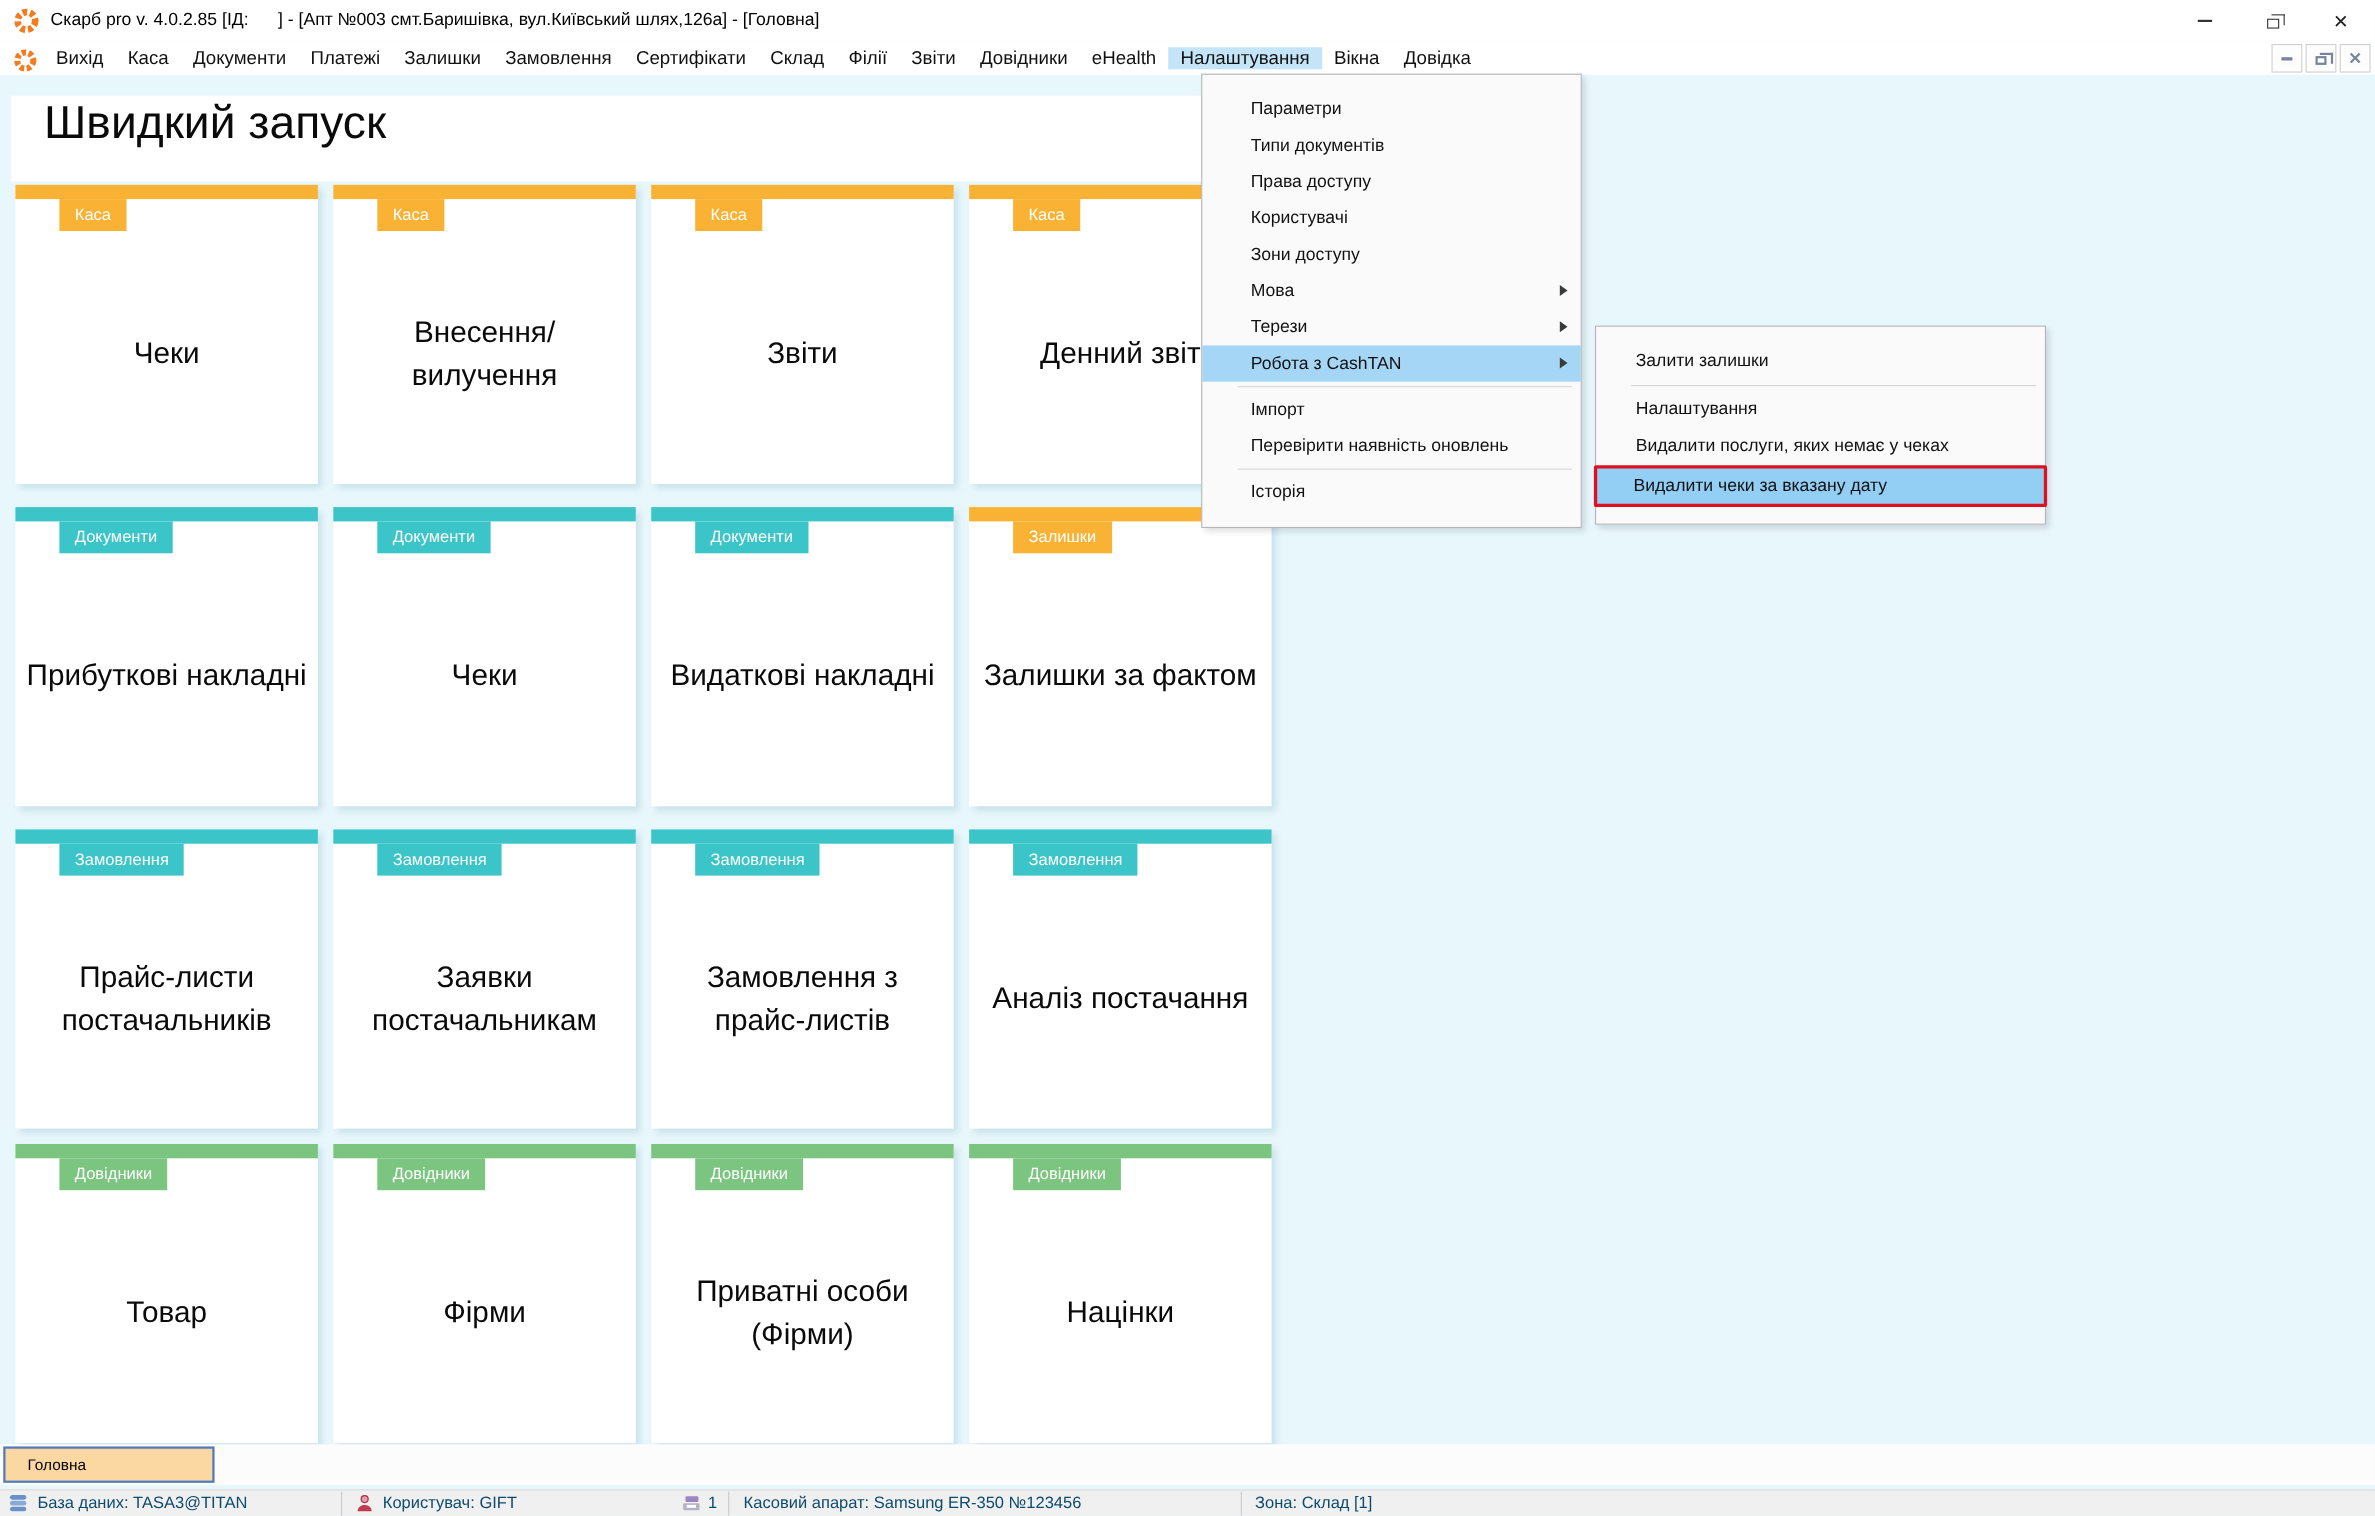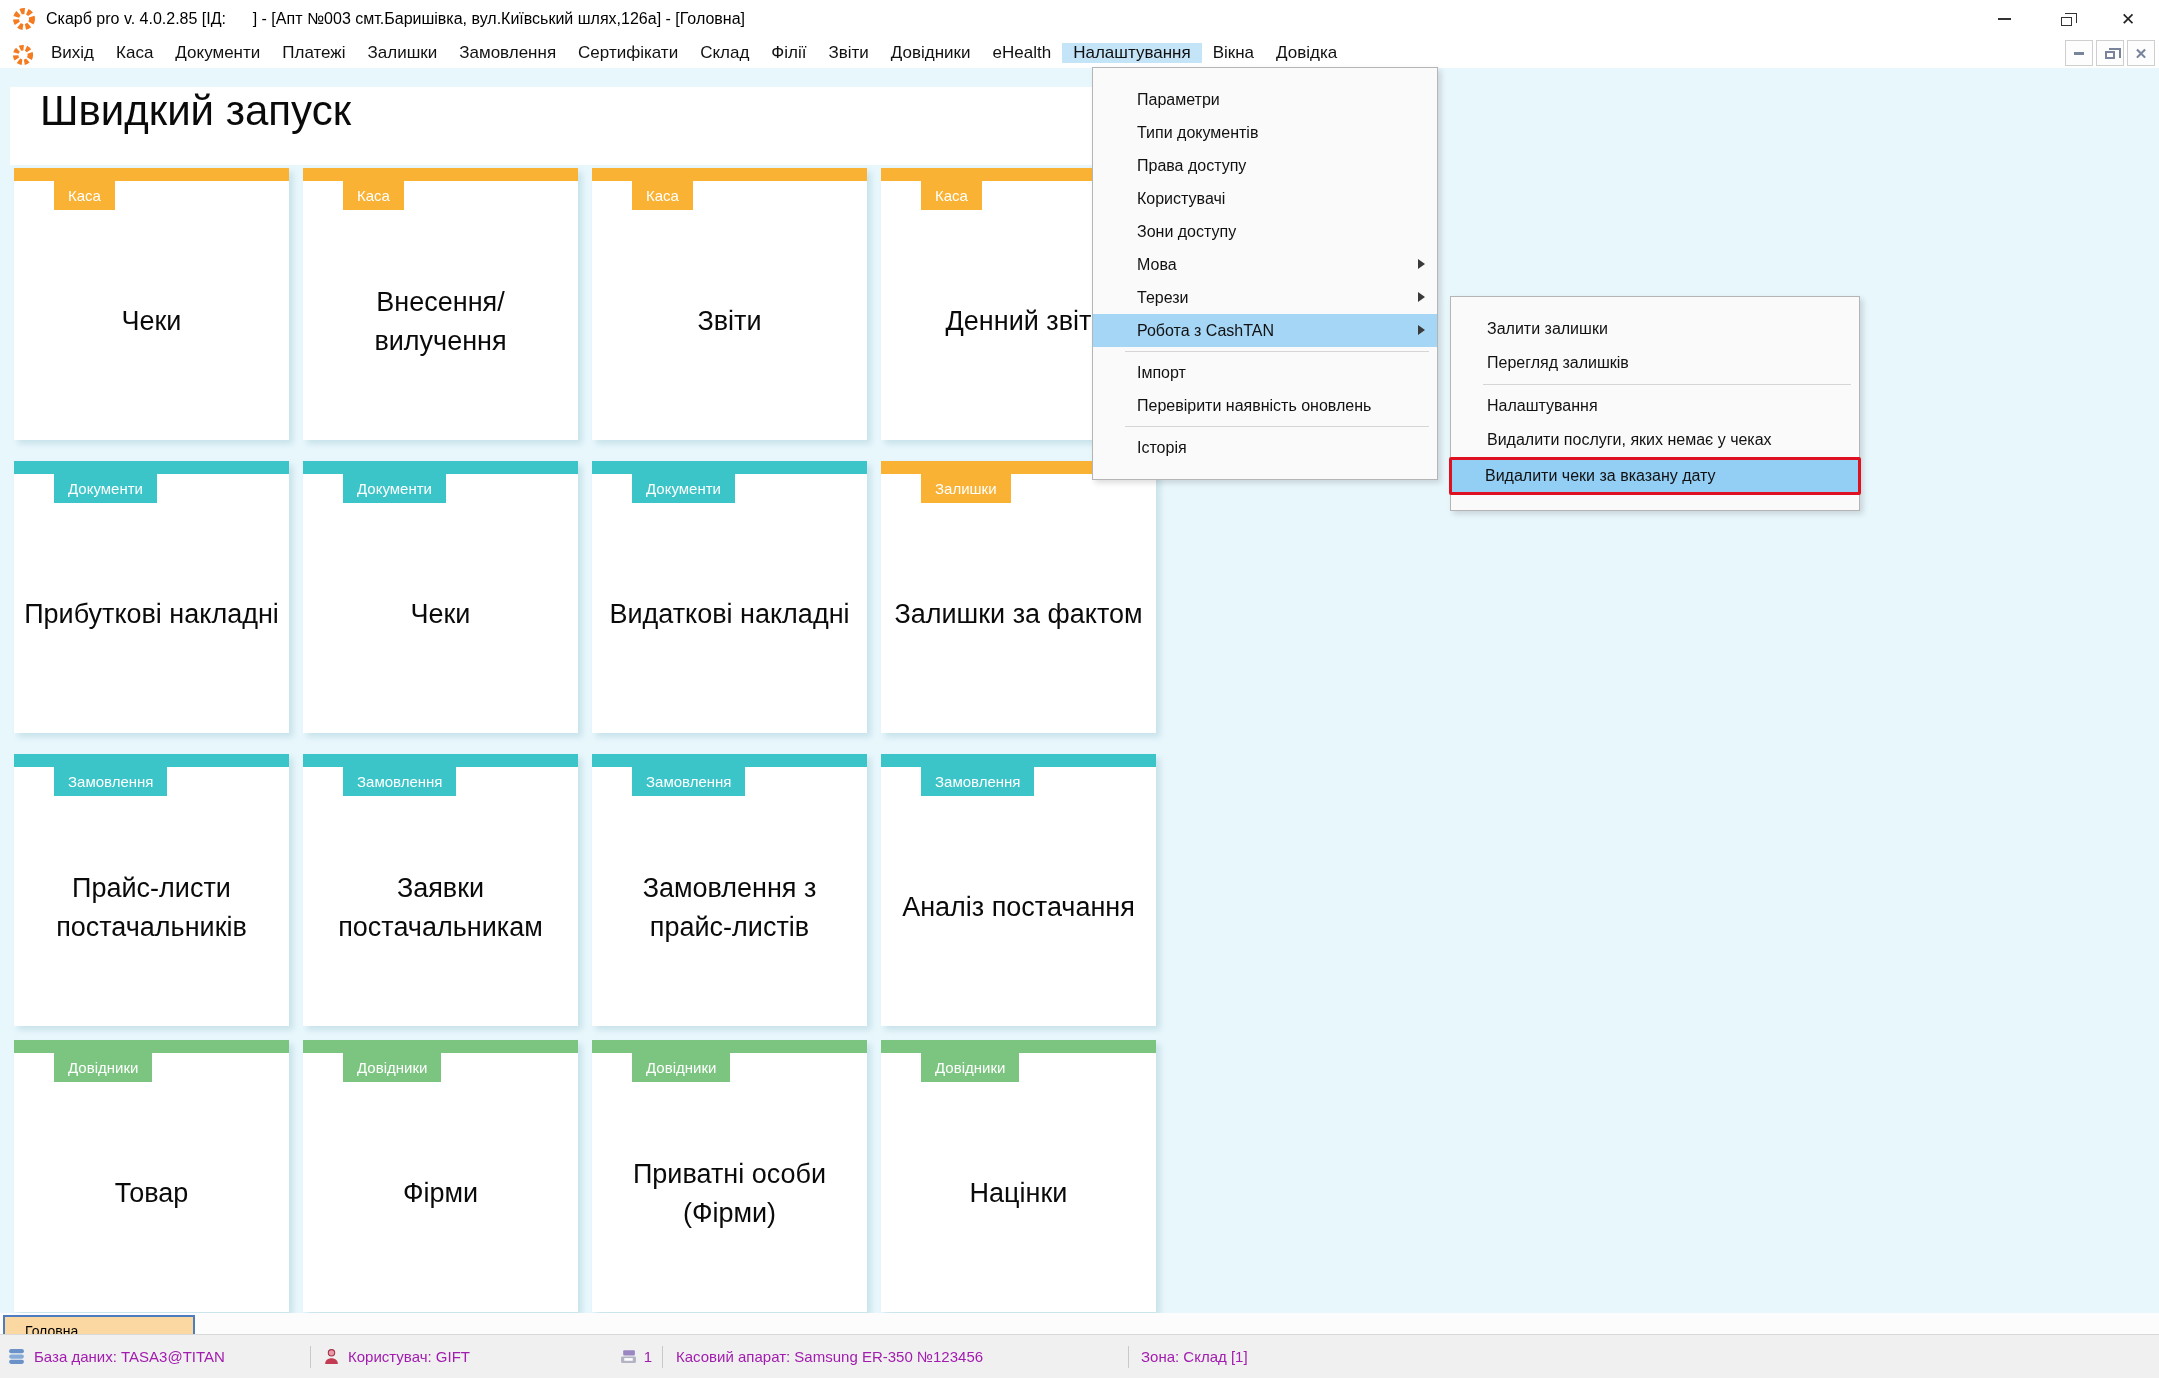--- a/index.html
+++ b/index.html
@@ -81,23 +81,23 @@
     margin: 0 -2px; height: 38px; line-height: 31px; padding-left: 33px;
   }
   
   .tabstrip { position: absolute; left: 0; bottom: 28px; width: 2159px; height: 37px; background: #fcfcfc; }
   .tab-active {
     position: absolute; left: 3px; top: 2px; width: 192px; height: 33px;
     background: #fbd7a2; border: 2px solid #4d7cc0; font-size: 14px;
     line-height: 29px; padding-left: 20px; color: #000;
   }
   .statusbar {
-    position: absolute; left: 0; bottom: 0; width: 2159px; height: 44px;
+    position: absolute; left: 0; bottom: 0; width: 2159px; height: 24px;
     background: #f0f0f0; border-top: 1px solid #d9d9d9;
-    display: flex; align-items: center; font-size: 15px; color: #a21caf;
+    display: flex; align-items: center; font-size: 15px; color: #0c4a6e;
   }
   .sb-sec { display: flex; align-items: center; height: 100%; }
   .sb-sec .txt { white-space: nowrap; }
   .sb-div { width: 1px; height: 22px; background: #c9c9c9; flex: 0 0 auto; }
   .sb-icon { width: 17px; height: 17px; flex: 0 0 auto; }
   .s1 { width: 310px; } .s1 .sb-icon { margin-left: 8px; margin-right: 9px; }
   .s2 { width: 351px; } .s2 .sb-icon.u { margin-left: 12px; margin-right: 8px; }
   .s2 .reg-wrap { margin-left: auto; display: flex; align-items: center; margin-right: 10px; }
   .s2 .reg-wrap .sb-icon { margin-right: 7px; }
   .s3 { width: 465px; } .s3 .txt { margin-left: 13px; }
@@ -255,21 +255,20 @@
   <div class="pm-item hl"><span>Робота з CashTAN</span><span class="arrow"></span></div>
   <div class="pm-sep"></div>
   <div class="pm-item">Імпорт</div>
   <div class="pm-item">Перевірити наявність оновлень</div>
   <div class="pm-sep"></div>
   <div class="pm-item">Історія</div>
 </div>
 
 <div class="popup submenu">
   <div class="pm-item">Залити залишки</div>
-  <div class="pm-item">Перегляд залишків</div>
   <div class="pm-sep"></div>
   <div class="pm-item">Налаштування</div>
   <div class="pm-item">Видалити послуги, яких немає у чеках</div>
   <div class="pm-item danger">Видалити чеки за вказану дату</div>
 </div>
 
 <div class="tabstrip">
   <div class="tab-active">Головна</div>
 </div>
 

